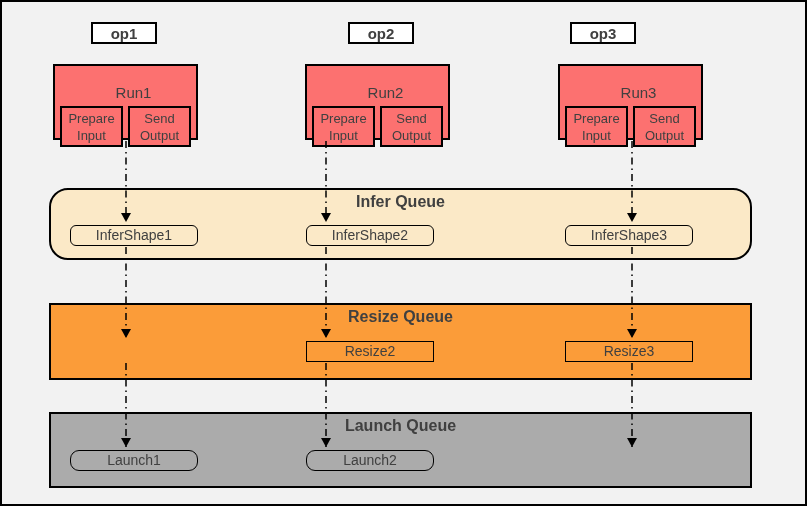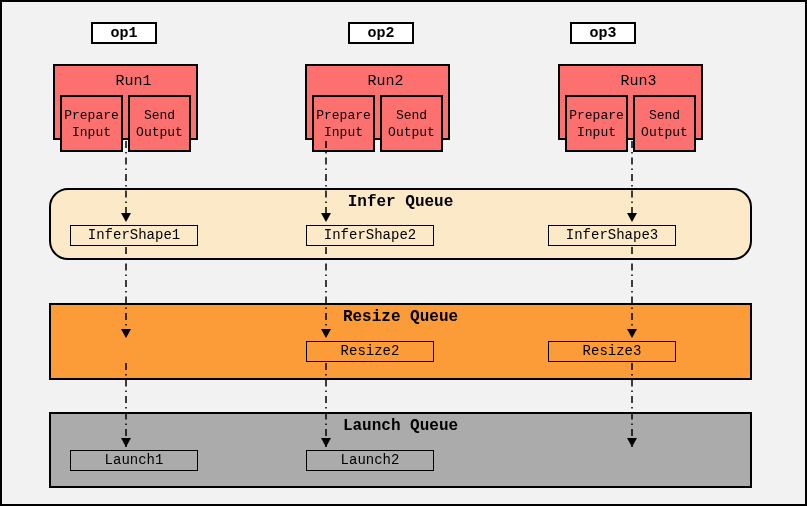--- a/index.html
+++ b/index.html
@@ -2,38 +2,38 @@
 <html><head>
 <meta charset="utf-8">
 <style>
   html,body{margin:0;padding:0;background:#fff;}
   .canvas{
     position:relative;
     width:807px;height:506px;
     box-sizing:border-box;
     background:#F2F2F2;
     border:2px solid #000;
-    font-family:Liberation Mono, monospace;
-    color:#000000;
+    font-family:Liberation Sans, sans-serif;
+    color:#404040;
     overflow:hidden;
   }
   .op-label{
     position:absolute;top:20px;width:66px;height:22px;
     box-sizing:border-box;background:#fff;border:2px solid #000;
     font-weight:bold;font-size:15px;line-height:19px;text-align:center;
   }
   .run-box{
     position:absolute;top:62px;width:145px;height:76px;
     box-sizing:border-box;background:#FC7170;border:2px solid #000;
     display:flex;flex-direction:column;align-items:center;
   }
-  .run-title{font-size:15px;margin-top:7px;line-height:18px;padding-left:16px;}
+  .run-title{font-size:15px;margin-top:18px;line-height:18px;padding-left:16px;}
   .run-subs{display:flex;gap:5px;margin-top:4px;}
   .sub-box{
-    width:63px;height:57px;box-sizing:border-box;
+    width:63px;height:41px;box-sizing:border-box;
     background:#FC7170;border:2px solid #000;
     font-size:13px;line-height:17px;text-align:center;
     display:flex;align-items:center;justify-content:center;
     padding:4px 1px;
   }
   .queue{
     position:absolute;left:47px;width:703px;
     box-sizing:border-box;border:2px solid #000;
   }
   .queue-infer{top:186px;height:72px;background:#FBE9C7;border-radius:19px;}
@@ -44,22 +44,22 @@
     text-align:center;font-weight:bold;font-size:16px;
   }
   .queue-item{
     position:absolute;width:128px;height:21px;
     box-sizing:border-box;border:1.5px solid #000;
     font-size:14px;line-height:18px;text-align:center;
   }
   .item-infer{background:#FBE9C7;}
   .item-resize{background:#FB9C39;}
   .item-launch{background:#ABABAB;}
-  .col1{left:68px;} .col2{left:304px;} .col3{left:546px;}
-  .row-infer{top:223px;} .row-resize{top:339px;} .row-launch{top:448px;}
+  .col1{left:68px;} .col2{left:304px;} .col3{left:563px;}
+  .row-infer{top:223px;border-radius:6px;} .row-resize{top:339px;} .row-launch{top:448px;border-radius:9px;}
   .arrows{position:absolute;left:0;top:0;width:807px;height:506px;pointer-events:none;}
 </style>
 </head>
 <body>
 
 <div class="canvas">
 
   <div class="op-label" style="left:89px">op1</div>
   <div class="op-label" style="left:346px">op2</div>
   <div class="op-label" style="left:568px">op3</div>

